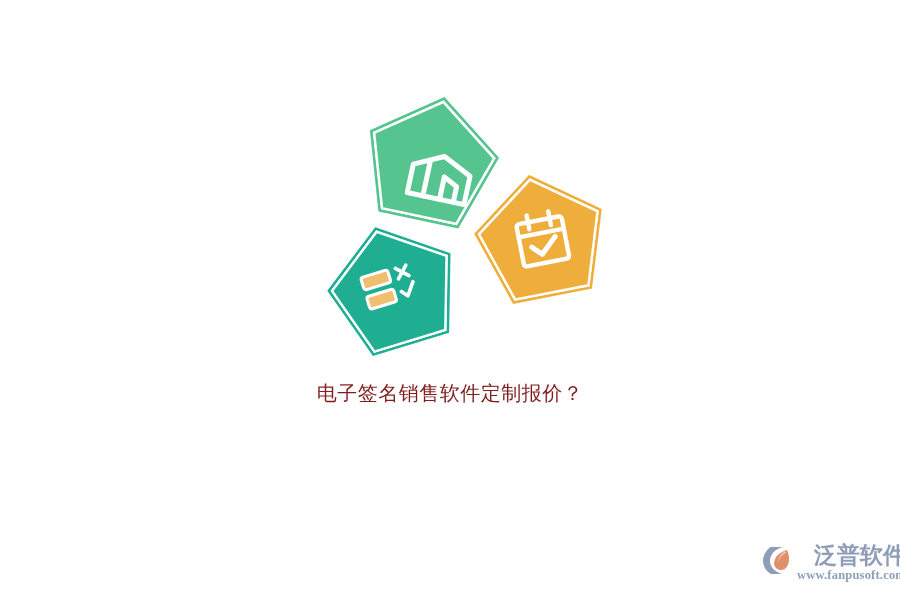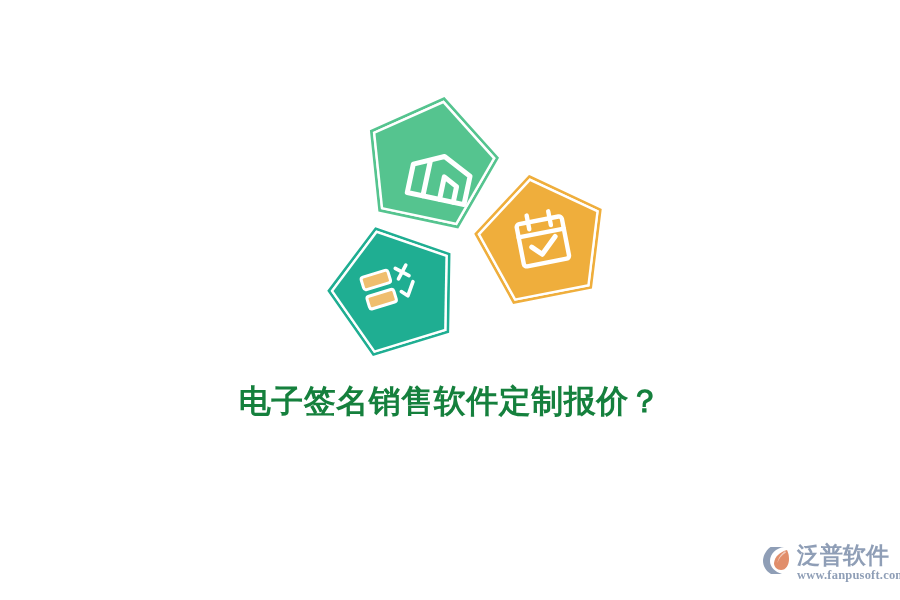--- a/index.html
+++ b/index.html
@@ -42,37 +42,38 @@
     position: absolute;
     left: 0;
     top: 380px;
     width: 900px;
     text-align: center;
     line-height: 1.34;
     letter-spacing: 0.5px;
   }
   .headline .hl-line {
     display: block;
-    color: #15803d;
-    font-size: 32px;
-    font-weight: 700;
+    color: #7f1d1d;
+    font-size: 20px;
+    font-weight: 400;
     font-family: "DejaVu Sans", "Liberation Sans", sans-serif;
     white-space: nowrap;
   }
 
   
   .watermark {
     position: absolute;
     left: 762px;
     top: 534px;
     width: 132px;
     height: 58px;
     display: flex;
     align-items: center;
     opacity: 0.96;
+    text-align: right;
   }
   .wm-mark {
     width: 32px;
     height: 32px;
     flex: 0 0 32px;
     margin-right: 3px;
     margin-top: -6px;
   }
   .wm-text {
     display: flex;

